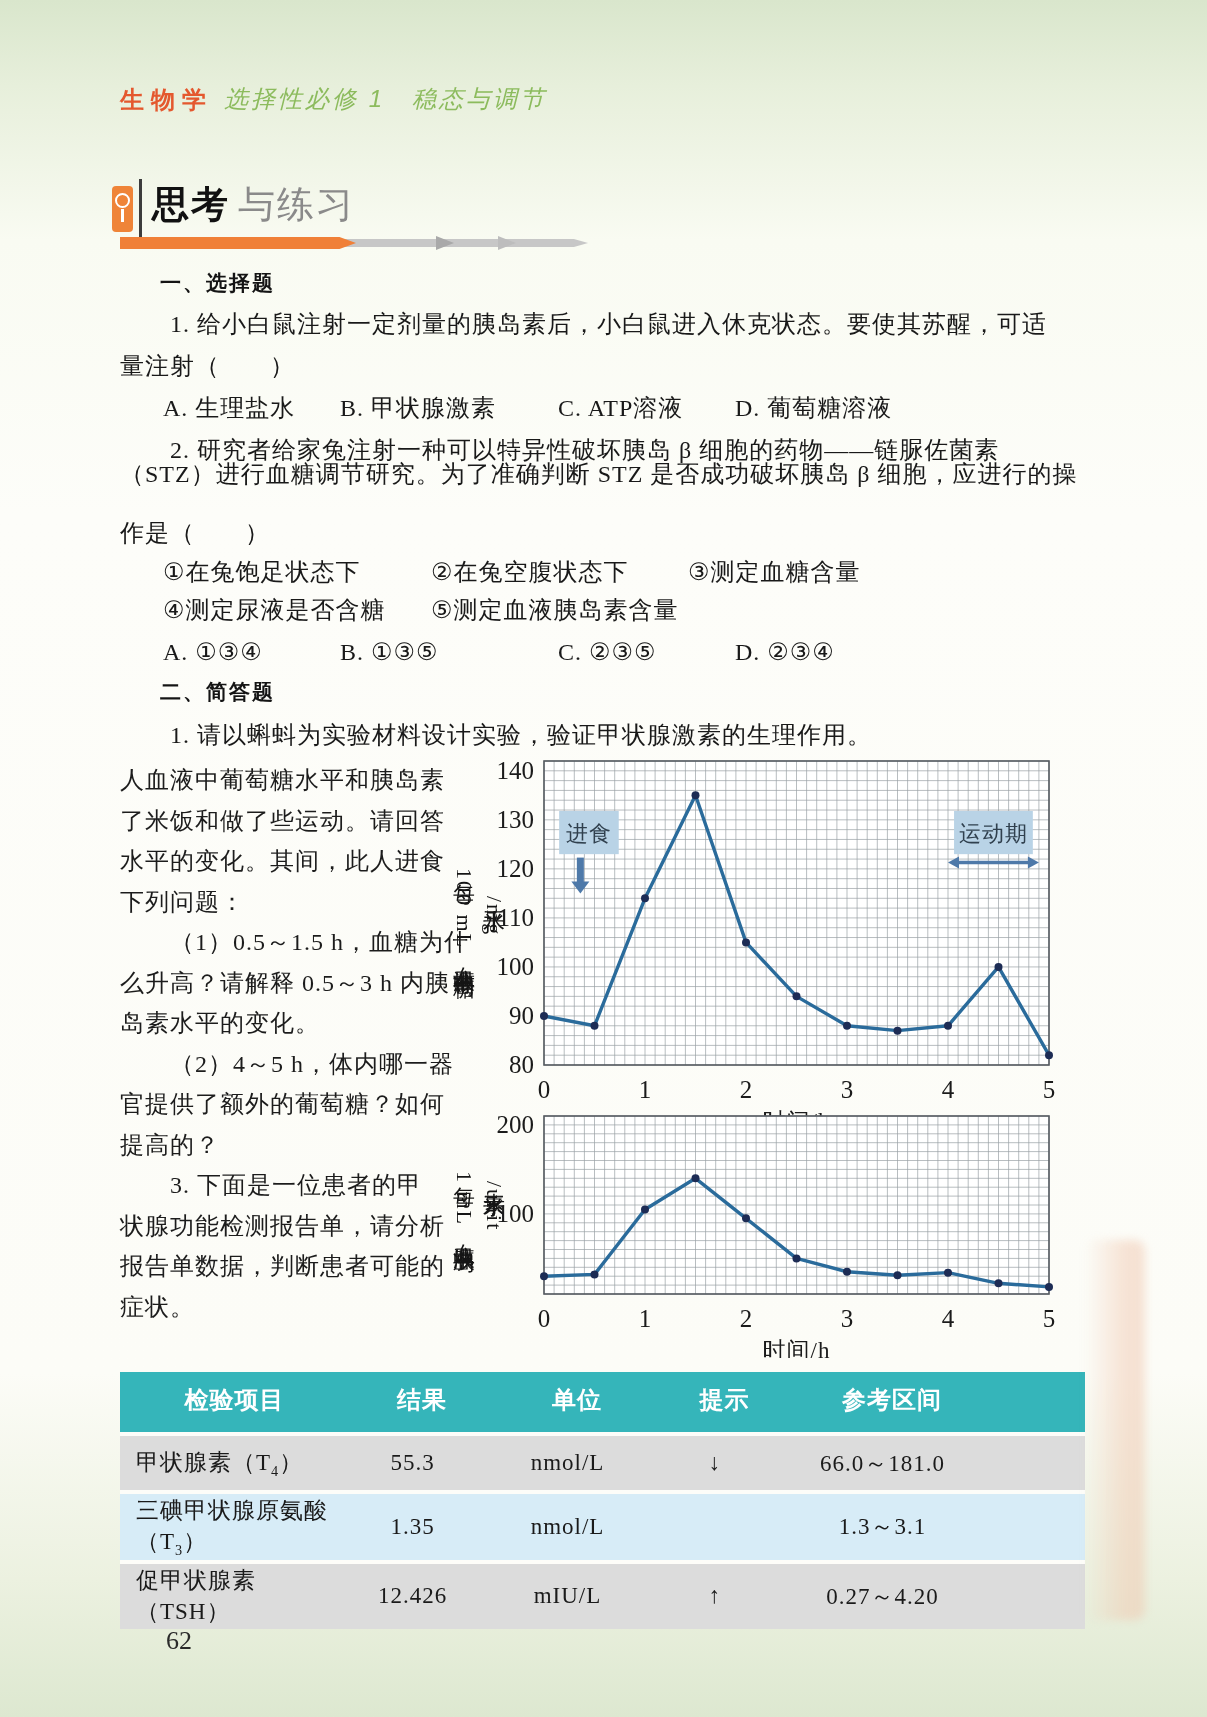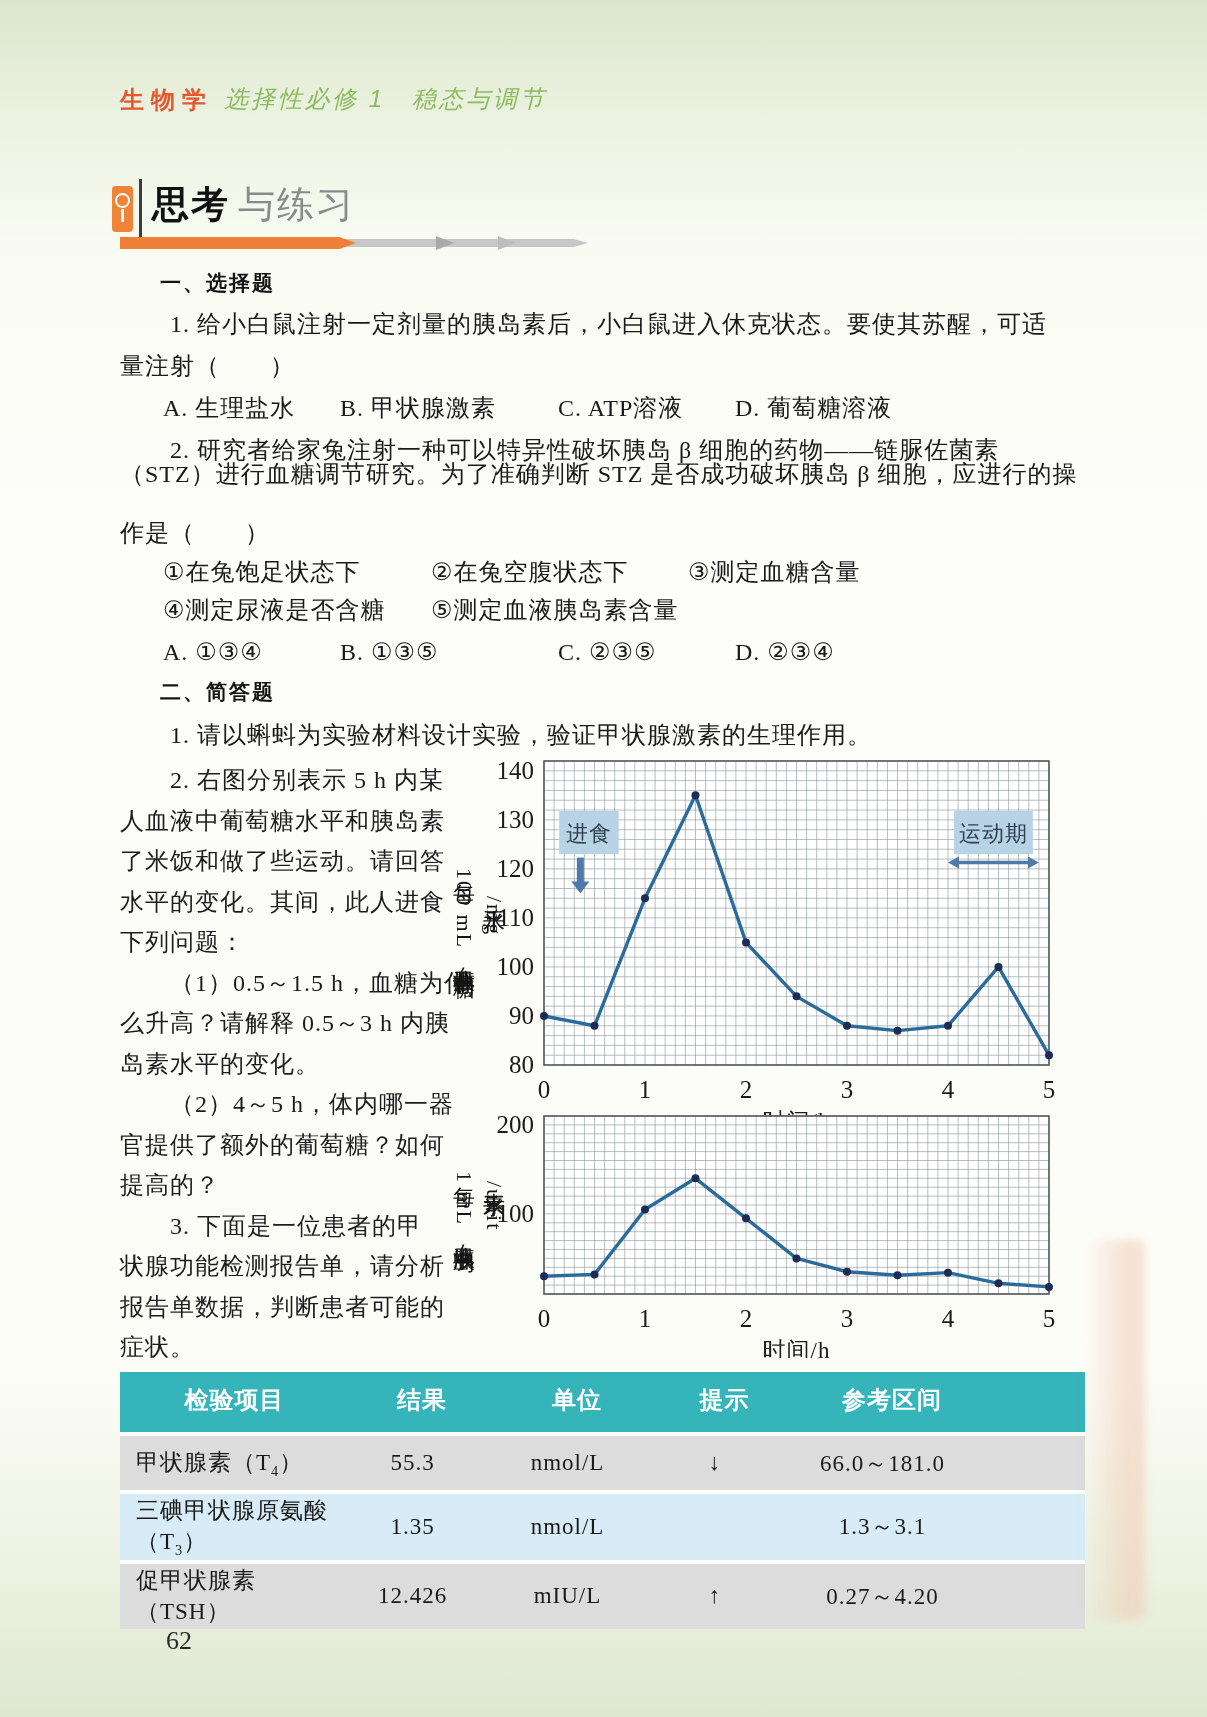--- a/index.html
+++ b/index.html
@@ -100,21 +100,20 @@
   <div class="line optrow" style="top:636px;">
     <span class="op1">A. ①③④</span>
     <span class="op2">B. ①③⑤</span>
     <span class="op3">C. ②③⑤</span>
     <span class="op4">D. ②③④</span>
   </div>
 
   <div class="line heading" style="top:675px;">二、简答题</div>
   <div class="line" style="top:719px;">　　1. 请以蝌蚪为实验材料设计实验，验证甲状腺激素的生理作用。</div>
   <div class="abs" id="q2col">
-      <div class="qline">　　2. 右图分别表示 5 h 内某</div>
       <div class="qline">人血液中葡萄糖水平和胰岛素</div>
       <div class="qline">了米饭和做了些运动。请回答</div>
       <div class="qline">水平的变化。其间，此人进食</div>
       <div class="qline">下列问题：</div>
       <div class="qline">　　（1）0.5～1.5 h，血糖为什</div>
       <div class="qline">么升高？请解释 0.5～3 h 内胰</div>
       <div class="qline">岛素水平的变化。</div>
       <div class="qline">　　（2）4～5 h，体内哪一器</div>
       <div class="qline">官提供了额外的葡萄糖？如何</div>
       <div class="qline">提高的？</div>

